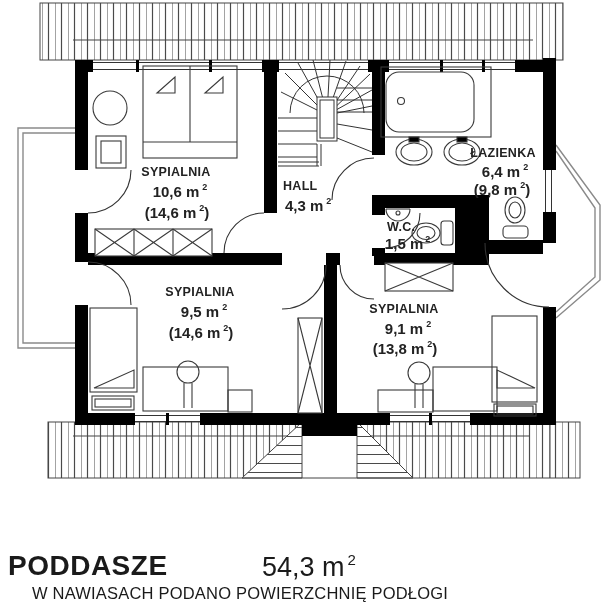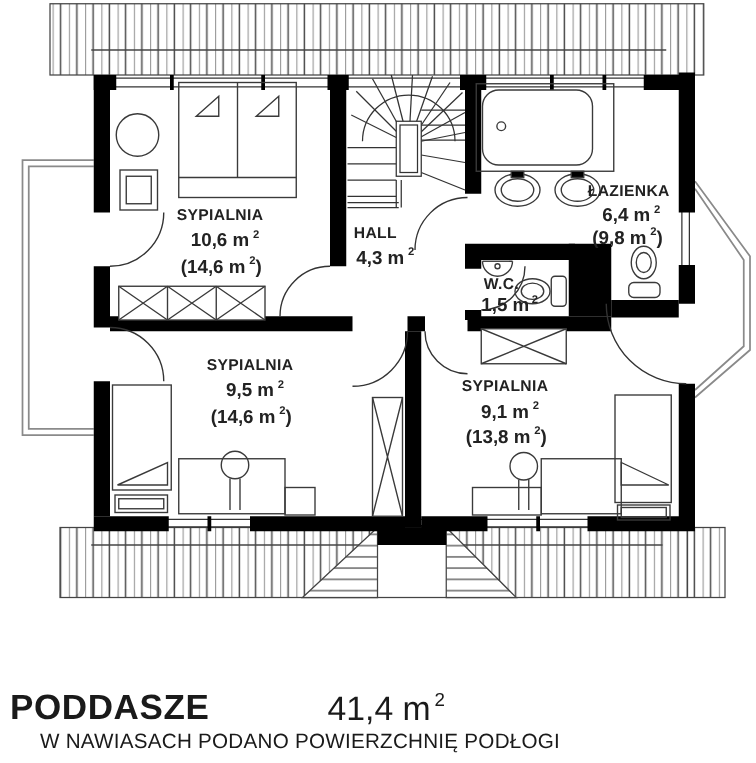--- a/index.html
+++ b/index.html
@@ -282,17 +282,17 @@
     <text x="201" y="338" text-anchor="middle" class="ra"><tspan>(14,6 m</tspan><tspan class="sup" dy="-7" dx="3">2</tspan><tspan dy="7">)</tspan></text>
 
     <text x="404" y="313" text-anchor="middle" class="rm">SYPIALNIA</text>
     <text x="408" y="334" text-anchor="middle" class="ra"><tspan>9,1 m</tspan><tspan class="sup" dy="-7" dx="3">2</tspan></text>
     <text x="405" y="354" text-anchor="middle" class="ra"><tspan>(13,8 m</tspan><tspan class="sup" dy="-7" dx="3">2</tspan><tspan dy="7">)</tspan></text>
   </g>
 </svg>
 
 <div class="footer">
   <div class="f-title">PODDASZE</div>
-  <div class="f-area"><span>41,4 m</span><span class="f-sup">2</span></div>
+  <div class="f-area"><span>54,3 m</span><span class="f-sup">2</span></div>
   <div class="f-note">W NAWIASACH PODANO POWIERZCHNIĘ PODŁOGI</div>
 </div>
 
 </div>
 
 </body></html>

